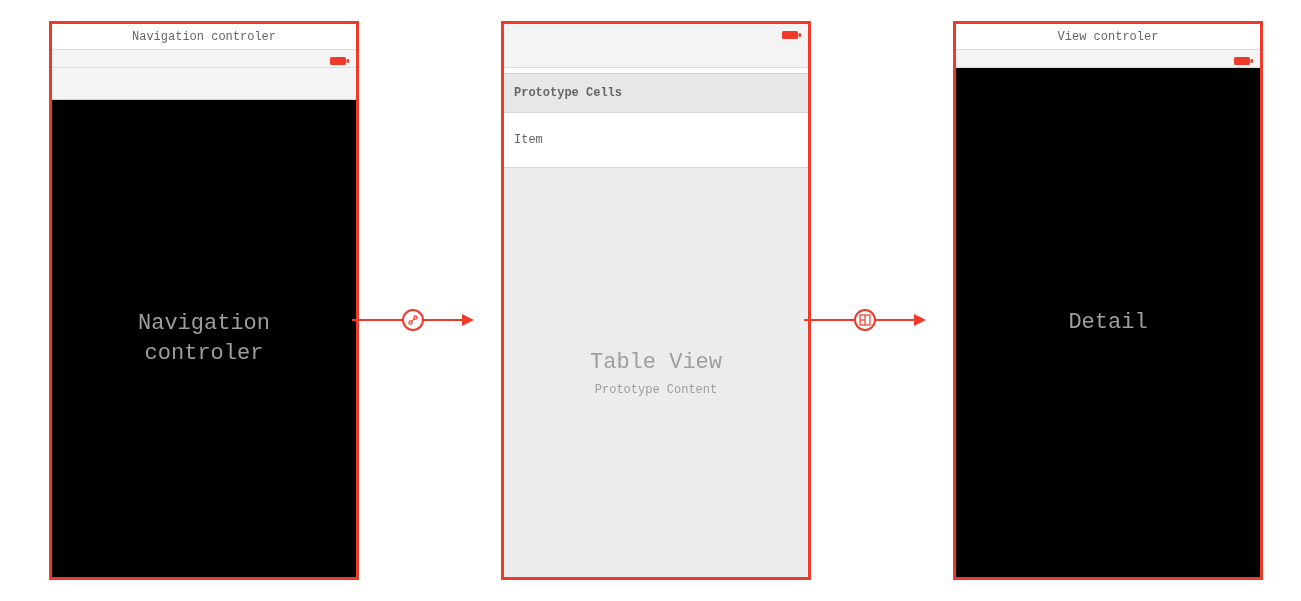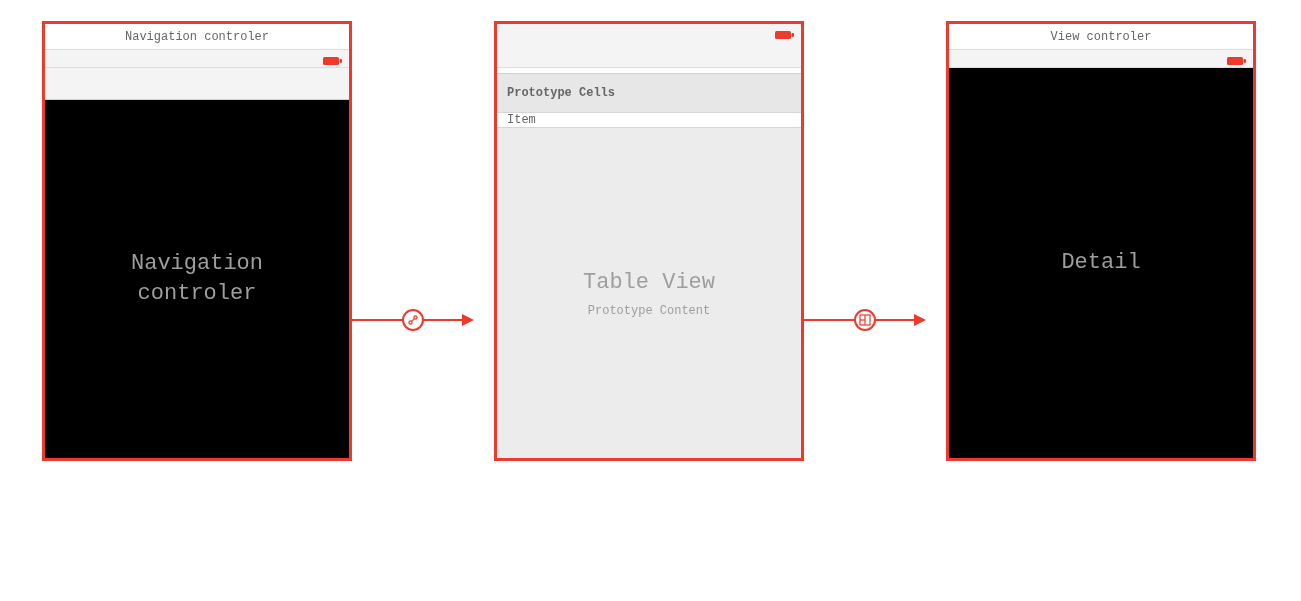--- a/index.html
+++ b/index.html
@@ -7,23 +7,24 @@
     width: 1301px;
     height: 601px;
     background: #ffffff;
     font-family: "Courier New", Courier, monospace;
     position: relative;
     color: #888;
   }
   .scene {
     position: absolute;
     width: 310px;
-    height: 440px;
+    height: 559px;
     border: 3px solid #ee3a2b;
     background: #fff;
+    margin-left: 7px;
   }
   .scene-title-bar {
     height: 26px;
     background: #fff;
     text-align: center;
     font-size: 12px;
     line-height: 26px;
     color: #666;
     border-bottom: 1px solid #dcdcdc;
   }
@@ -77,21 +78,21 @@
     font-size: 12px;
     color: #666;
     font-weight: bold;
     padding: 12px 10px;
     border-bottom: 1px solid #d6d6d6;
   }
   .cell {
     background: #ffffff;
     font-size: 12px;
     color: #666;
-    padding: 0 10px;
+    padding: 20px 10px;
     border-bottom: 1px solid #d6d6d6;
   }
   .table-body {
     background: #ececec;
     flex: 1;
     display: flex;
     flex-direction: column;
   }
   .tv-center {
     flex: 1;

